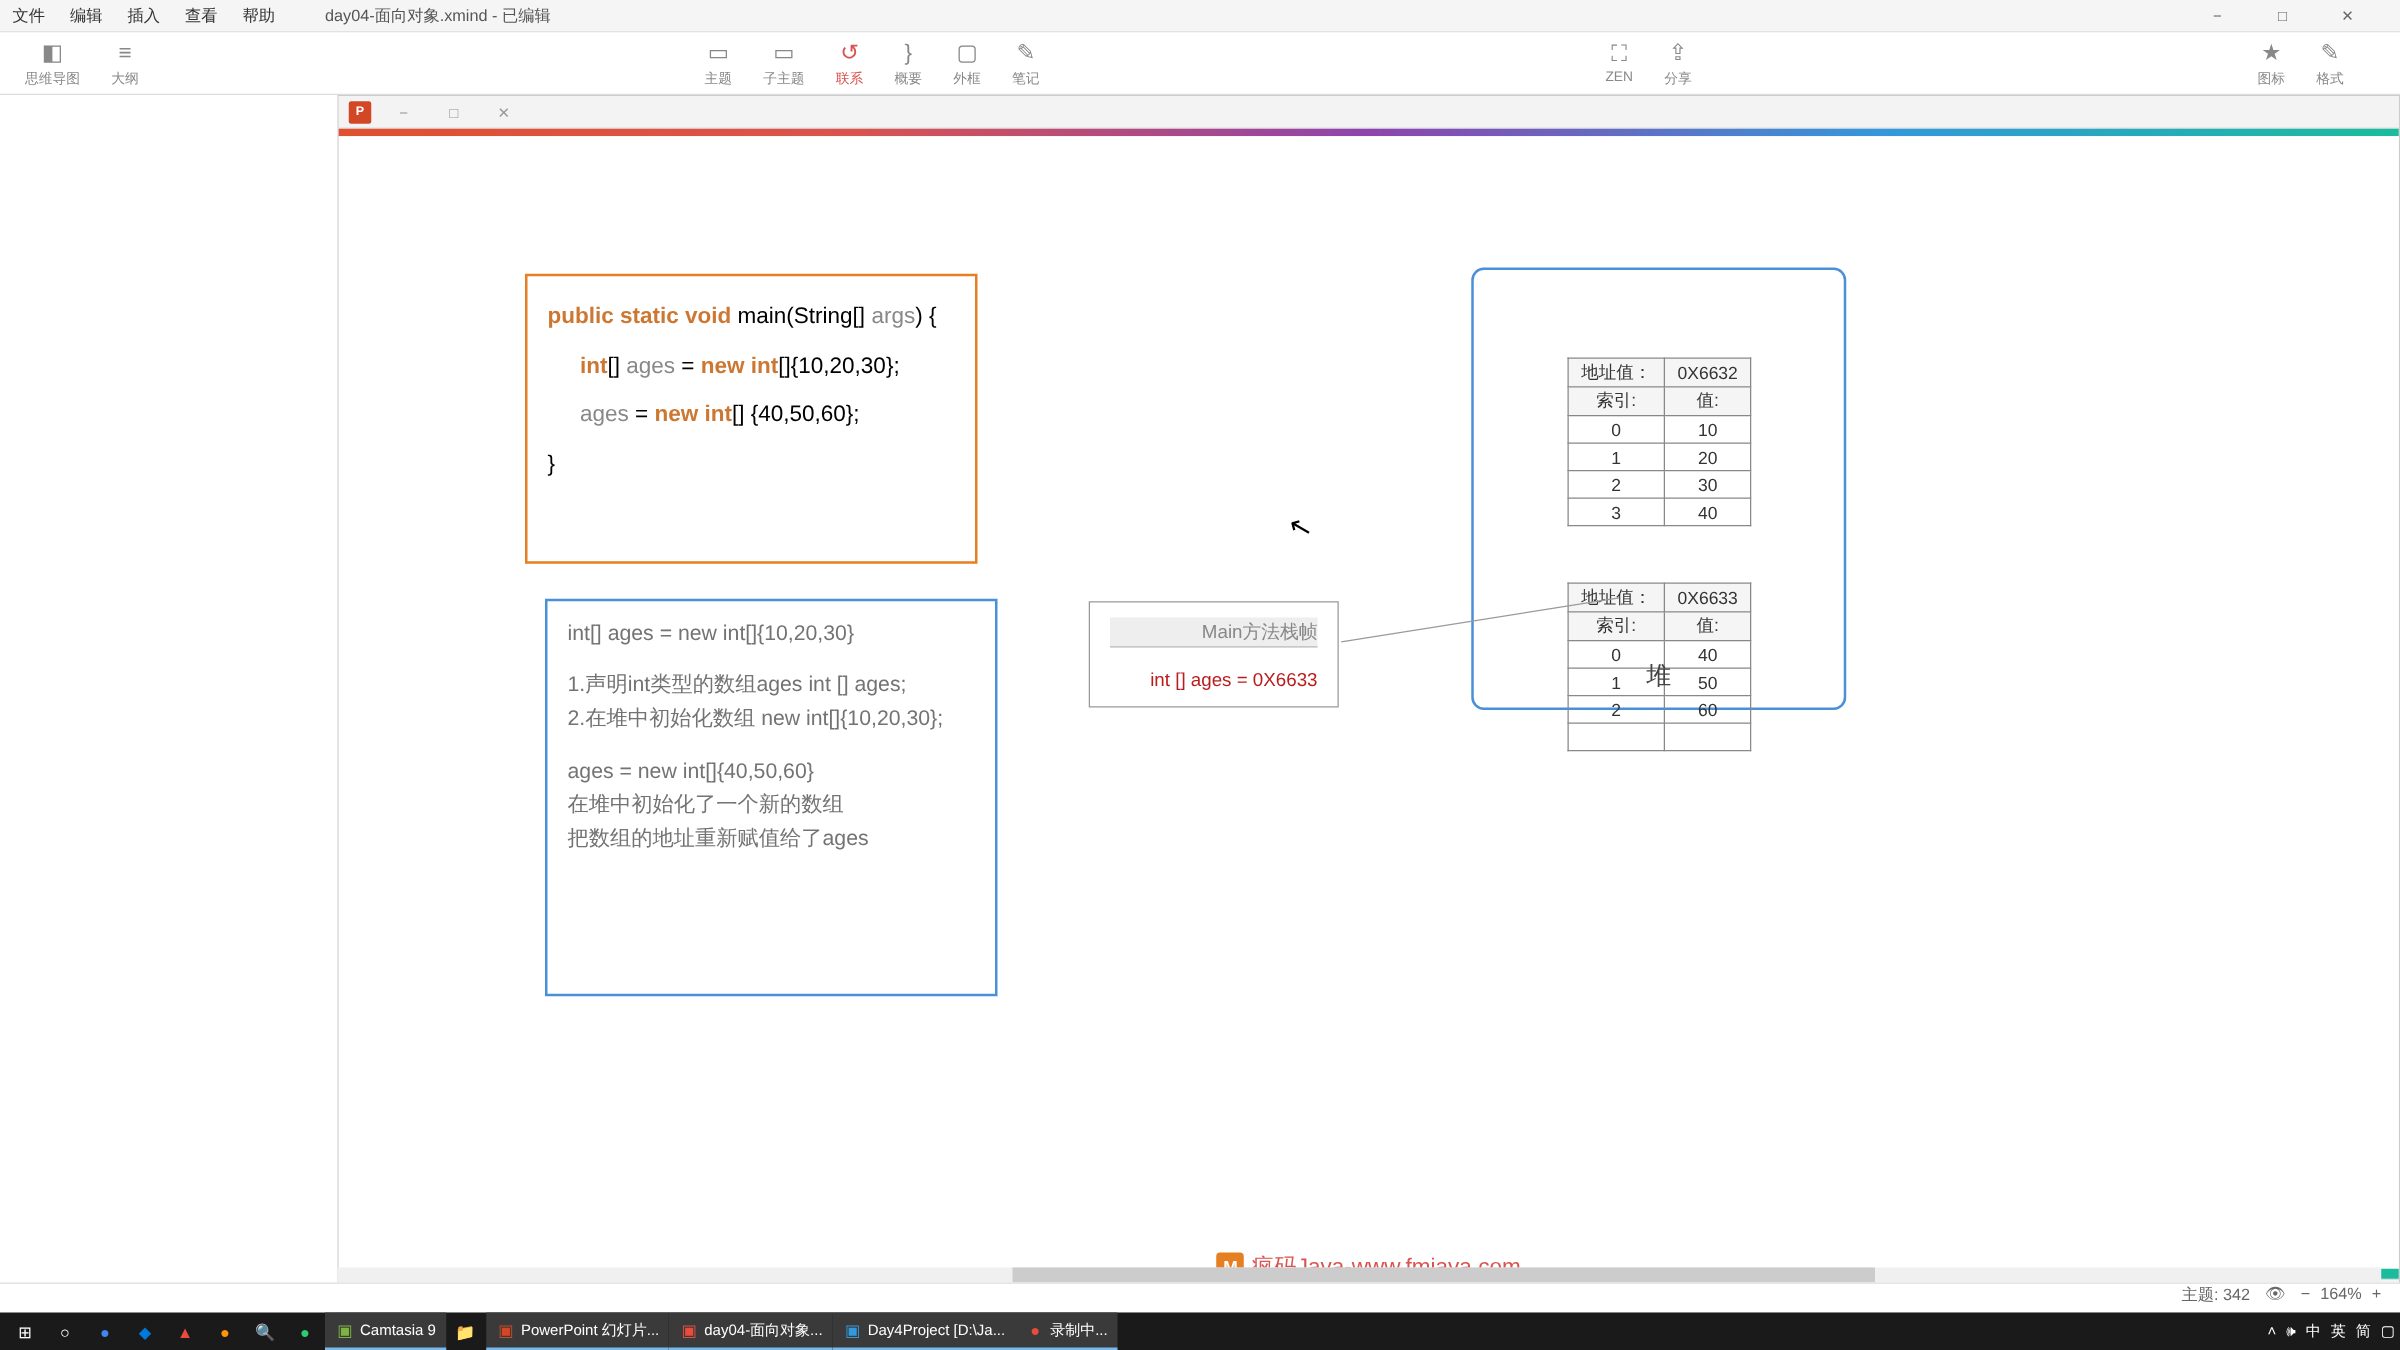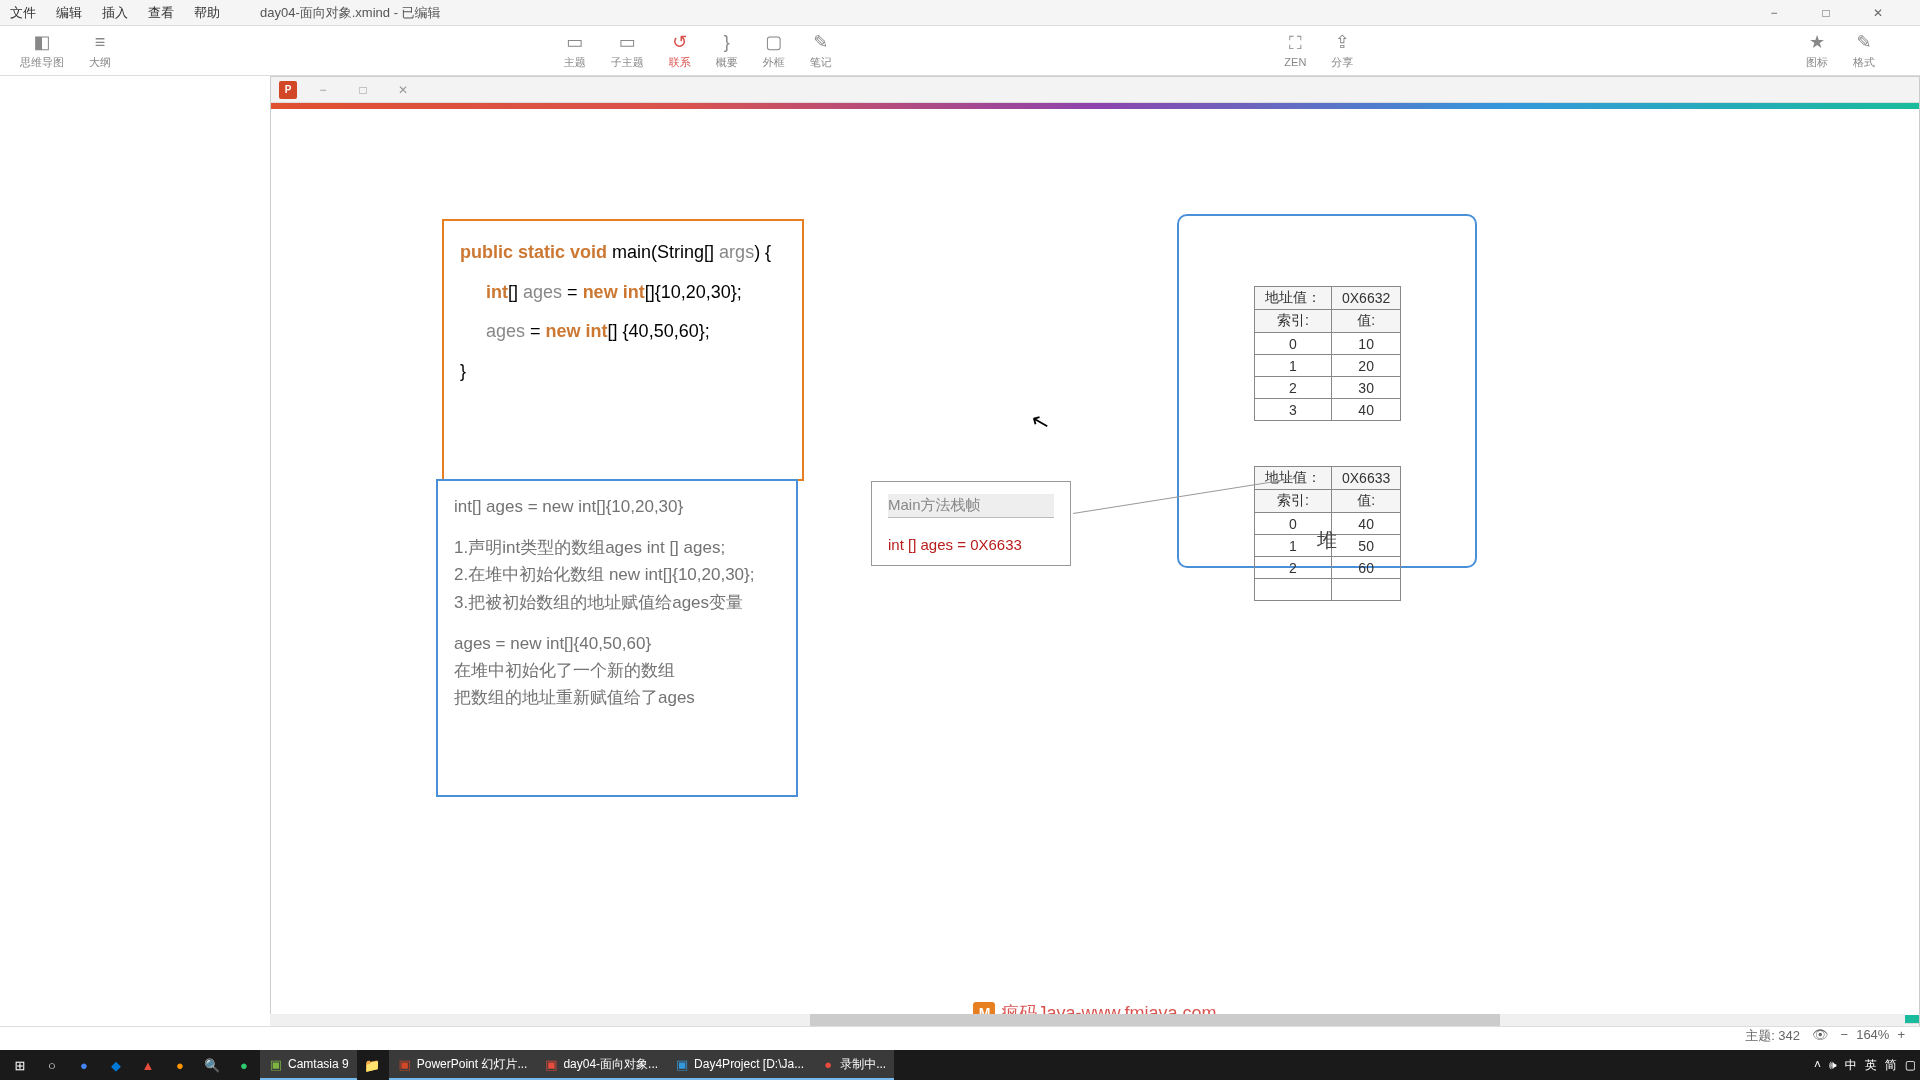--- a/index.html
+++ b/index.html
@@ -37,25 +37,25 @@
 .ppt-stripe2 { height: 8px; background: linear-gradient(90deg, #e05030, #d9534f, #8e44ad, #3498db, #1abc9c); display: flex; align-items: center; justify-content: center; position: relative; }
 .ppt-brand { position: absolute; background: #fff; padding: 0 15px; display: flex; align-items: center; font-size: 18px; color: #d9534f; bottom: -2px; }
 .ppt-brand .m-icon { width: 22px; height: 22px; background: #e67e22; color: #fff; display: inline-flex; align-items: center; justify-content: center; border-radius: 3px; margin-right: 6px; font-weight: bold; font-size: 14px; }
 
 .ppt-status { height: 26px; background: #f3f3f3; display: flex; align-items: center; padding: 0 12px; font-size: 12px; color: #666; border-top: 1px solid #ddd; }
 .ppt-status .spacer { flex: 1; }
 .ppt-status .sbtn { width: 24px; height: 20px; margin: 0 2px; display: flex; align-items: center; justify-content: center; color: #888; border: 1px solid transparent; }
 .ppt-status .sbtn.active { background: #ccc; }
 
 .box { position: absolute; border: 2px solid; padding: 12px 16px; font-size: 18px; }
-.code-box { border-color: #e67e22; top: 110px; left: 171px; width: 362px; height: 262px; font-family: Consolas, monospace; line-height: 2.2; }
+.code-box { border-color: #e67e22; top: 110px; left: 149px; width: 362px; height: 232px; font-family: Consolas, monospace; line-height: 2.2; }
 .code-box .kw { color: #cc7832; font-weight: bold; }
 .code-box .var { color: #888; }
 .expl-box { border-color: #4a90d9; color: #737373; top: 370px; left: 165px; width: 362px; height: 318px; line-height: 1.6; font-size: 17px; }
-.stack-box { border: 1px solid #999; top: 372px; left: 600px; width: 200px; height: 85px; text-align: left; }
+.stack-box { border: 1px solid #999; top: 372px; left: 600px; width: 200px; height: 85px; text-align: right; }
 .stack-box .shdr { background: #eee; color: #888; font-size: 15px; padding: 2px 0; border-bottom: 1px solid #bbb; }
 .stack-box .sval { color: #b91c1c; font-size: 15px; padding: 18px 0; }
 .heap-box { border: 2px solid #4a90d9; border-radius: 10px; top: 105px; left: 906px; width: 300px; height: 354px; }
 .heap-label { position: absolute; bottom: 12px; left: 0; right: 0; text-align: center; font-size: 20px; color: #444; }
 
 .mem-table { position: absolute; border-collapse: collapse; font-size: 14px; color: #333; }
 .mem-table td { border: 1px solid #888; padding: 2px 10px; text-align: center; min-width: 60px; height: 22px; }
 .mem-table .hdr td { background: #f5f5f5; }
 
 .cursor { position: absolute; top: 300px; left: 760px; font-size: 22px; color: #000; transform: rotate(-15deg); pointer-events: none; }
@@ -164,21 +164,20 @@
         <div style="padding-left:26px"><span class="kw">int</span><span>[]</span> <span class="var">ages</span> <span>=</span> <span class="kw">new int</span><span>[]{10,20,30};</span></div>
         <div style="padding-left:26px"><span class="var">ages</span> <span>=</span> <span class="kw">new int</span><span>[] {40,50,60};</span></div>
         <div>}</div>
       </div>
 
       <div class="box expl-box">
         <div>int[] ages = new int[]{10,20,30}</div>
         <div style="height:14px"></div>
         <div>1.声明int类型的数组ages    int []   ages;</div>
         <div>2.在堆中初始化数组   new int[]{10,20,30};</div>
-        <div>3.把被初始数组的地址赋值给ages变量</div>
         <div style="height:14px"></div>
         <div>ages = new int[]{40,50,60}</div>
         <div> 在堆中初始化了一个新的数组</div>
         <div>把数组的地址重新赋值给了ages</div>
       </div>
 
       <div class="box stack-box">
         <div class="shdr">Main方法栈帧</div>
         <div class="sval">int [] ages = 0X6633</div>
       </div>

